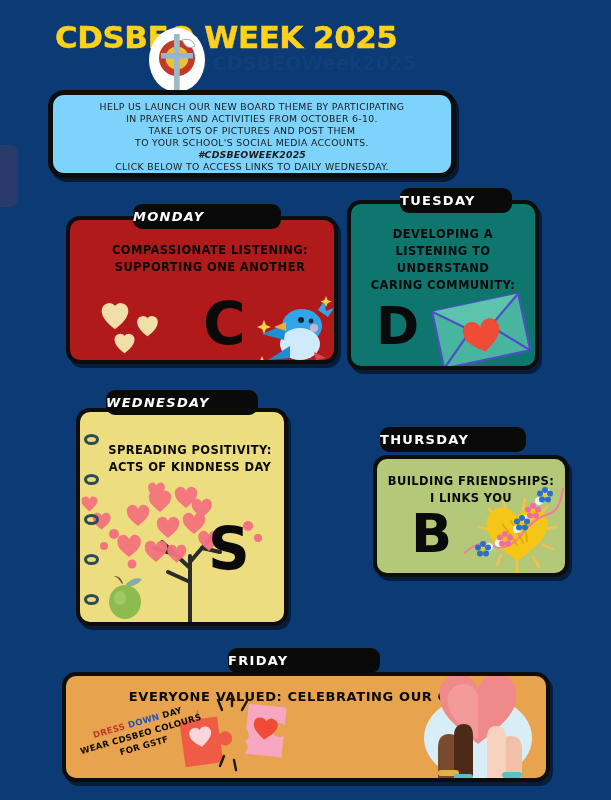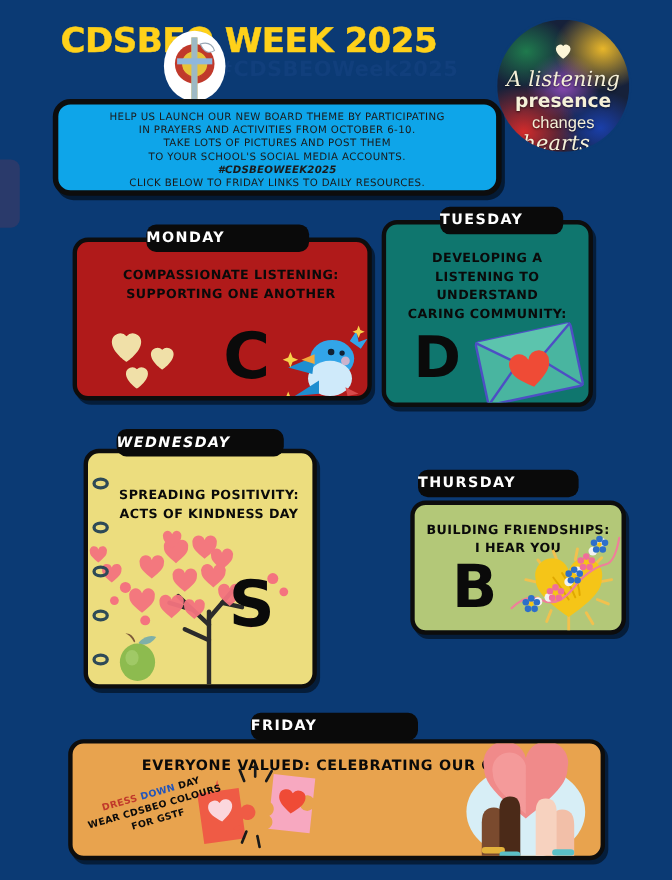--- a/index.html
+++ b/index.html
@@ -79,21 +79,21 @@
   }
   .bl1 { font-family: "DejaVu Serif", serif; font-style: italic; font-size: 19px; line-height: 20px; }
   .bl2 { font-family: "DejaVu Sans", sans-serif; font-weight: 700; font-size: 17px; line-height: 20px; }
   .bl3 { font-size: 15px; line-height: 19px; }
   .bl3 i { font-family: "DejaVu Serif", serif; font-style: italic; font-size: 19px; }
 
   
   .bubble {
     position: absolute; left: 48px; top: 90px;
     width: 408px; height: 88px;
-    background: #0ea5e9;
+    background: #7dd3fc;
     border: 5px solid #0d0d0d;
     border-radius: 16px;
     box-shadow: 3px 4px 0 rgba(0,0,0,.55);
     padding: 6px 8px 4px;
     text-align: center;
   }
   .bubble p {
     font-family: "DejaVu Sans", sans-serif;
     font-size: 9.3px;
     line-height: 12.1px;
@@ -139,21 +139,21 @@
     position: absolute;
     font-family: "DejaVu Sans", sans-serif;
     font-weight: 900;
     color: #0a0a0a;
     line-height: 1;
     z-index: 3;
   }
 
   
   #card-mon { left: 66px; top: 216px; width: 272px; height: 148px; background: #b01a1a; padding-left: 16px; }
-  #tab-mon  { left: 133px; top: 204px; width: 148px; }
+  #tab-mon  { left: 133px; top: 204px; width: 148px; font-style: italic; }
   #card-mon .card-title { margin-top: 22px; }
   #mon-letter { left: 133px; top: 75px; font-size: 58px; }
   .mon-heart { position: absolute; z-index: 2; }
   
   #card-tue { left: 347px; top: 200px; width: 192px; height: 170px; background: #0f766e; }
   #tab-tue  { left: 400px; top: 188px; width: 112px; }
   #card-tue .card-title { margin-top: 22px; }
   #tue-letter { left: 25px; top: 96px; font-size: 52px; }
 
   
@@ -215,40 +215,28 @@
       <circle cx="29" cy="32" r="18" fill="#c0392b"></circle>
       <circle cx="29" cy="32" r="12" fill="#e8c33a"></circle>
       <circle cx="29" cy="32" r="12" fill="none" stroke="#c0392b" stroke-width="1"></circle>
       <rect x="26" y="8" width="5.5" height="56" fill="#e8c33a"></rect>
       <rect x="26" y="8" width="5.5" height="56" fill="#8fb7dd" opacity=".85"></rect>
       <rect x="13" y="27" width="32" height="5.5" fill="#8fb7dd"></rect>
       <path d="M34 14 q10 -3 13 6 q-8 5 -13 -6 z" fill="#ffffff" stroke="#9aa7b5" stroke-width="1"></path>
     </svg>
   </div>
 
-  <div class="theme-badge">
-    <div class="badge-heart">
-      <svg width="20" height="20" viewBox="0 0 24 24">
-          <path d="M12 21s-8-5.2-8-11a4.6 4.6 0 0 1 8-3 4.6 4.6 0 0 1 8 3c0 5.8-8 11-8 11z" fill="#fdf6d8"></path>
-        </svg>
-    </div>
-    <div class="badge-lines">
-      <div class="bl1">A listening</div>
-      <div class="bl2">presence</div>
-      <div class="bl3"><span>changes</span> <i>hearts</i><span>...</span></div>
-    </div>
-  </div>
 
   <div class="bubble">
     <p>HELP US LAUNCH OUR NEW BOARD THEME BY PARTICIPATING</p>
     <p>IN PRAYERS AND ACTIVITIES FROM OCTOBER 6-10.</p>
     <p>TAKE LOTS OF PICTURES AND POST THEM</p>
     <p>TO YOUR SCHOOL'S SOCIAL MEDIA ACCOUNTS.</p>
     <p class="strong">#CDSBEOWEEK2025</p>
-    <p>CLICK BELOW TO FRIDAY LINKS TO DAILY RESOURCES.</p>
+    <p>CLICK BELOW TO ACCESS LINKS TO DAILY WEDNESDAY.</p>
   </div>
 
   <div class="daytab" id="tab-mon">MONDAY</div>
   <div class="card" id="card-mon">
     <div class="card-title">
       <div>COMPASSIONATE LISTENING:</div>
       <div>SUPPORTING ONE ANOTHER</div>
     </div>
     <div class="bigletter" id="mon-letter">C</div>
 
@@ -367,21 +355,21 @@
         <ellipse cx="25" cy="32" rx="16" ry="17" fill="#8dbb4f"></ellipse>
         <ellipse cx="20" cy="28" rx="6" ry="7" fill="#a8ce70" opacity=".7"></ellipse>
       </svg>
     </div>
   </div>
 
   <div class="daytab" id="tab-thu">THURSDAY</div>
   <div class="card" id="card-thu">
     <div class="card-title">
       <div>BUILDING FRIENDSHIPS:</div>
-      <div>I HEAR YOU</div>
+      <div>I LINKS YOU</div>
     </div>
     <div class="bigletter" id="thu-letter">B</div>
     <div style="position:absolute;left:82px;top:22px;z-index:4">
       <svg width="112" height="98" viewBox="0 0 112 98">
         <g stroke="#f2c14e" stroke-width="2.6" stroke-linecap="round">
           <path d="M36 36 L30 28"></path>
             <path d="M28 48 L19 46"></path>
             <path d="M30 62 L22 68"></path>
           <path d="M42 74 L38 84"></path>
             <path d="M58 80 L58 92"></path>

